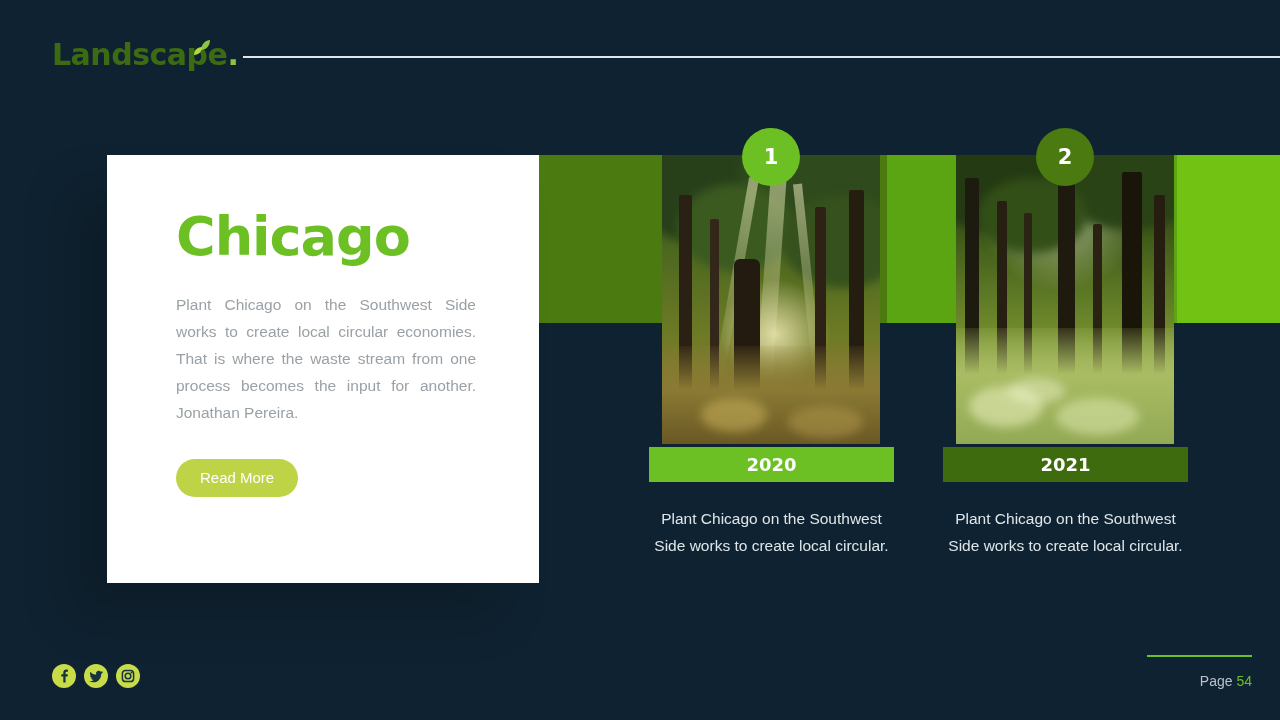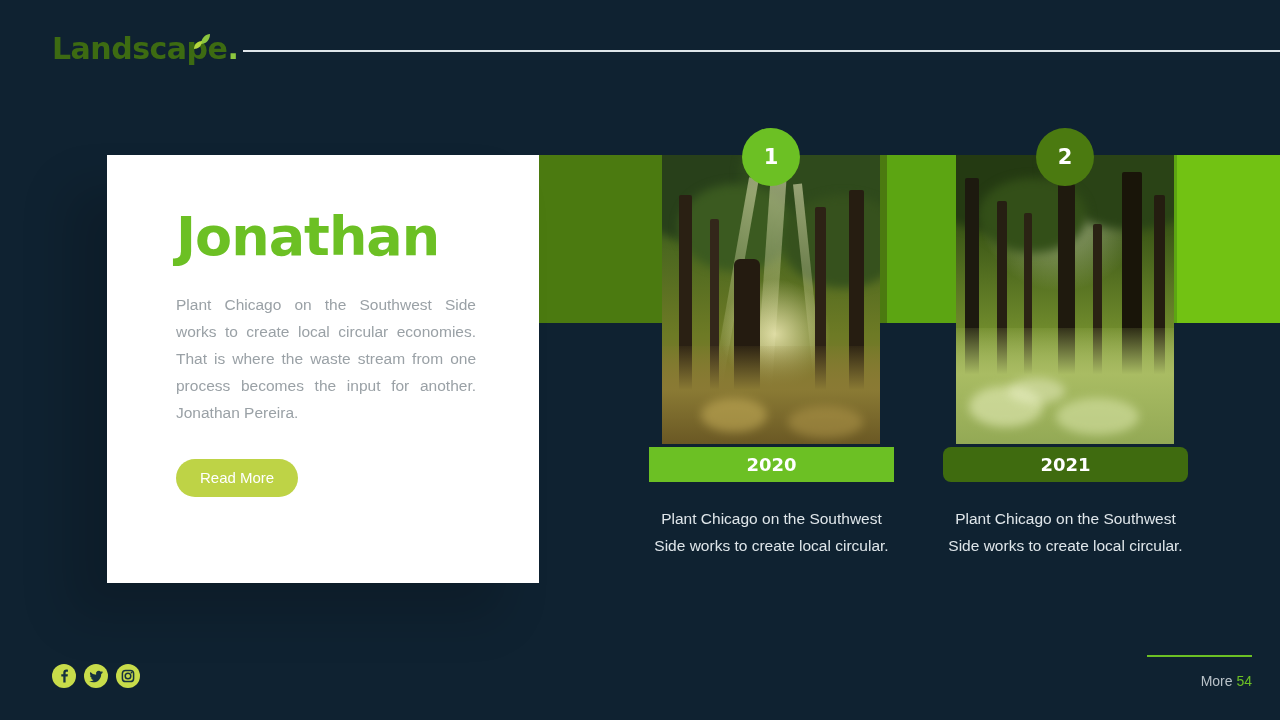--- a/index.html
+++ b/index.html
@@ -9,21 +9,21 @@
     height: 720px;
     background: #0f2231;
     font-family: "Liberation Sans", sans-serif;
     overflow: hidden;
     position: relative;
   }
 
   
   .header {
     position: absolute;
-    top: 4px; left: 0;
+    top: 10px; left: 0;
     width: 1280px;
     height: 90px;
   }
   .logo {
     position: absolute;
     left: 52px;
     top: 27px;
     font-size: 30px;
     font-weight: 700;
     letter-spacing: -0.5px;
@@ -144,21 +144,21 @@
     color: #ffffff;
     font-size: 18px;
     font-weight: 700;
     display: flex;
     align-items: center;
     justify-content: center;
     font-family: "DejaVu Sans", sans-serif;
     z-index: 3;
   }
   .tl-1 .year-bar { background: #6cc024; }
-  .tl-2 .year-bar { background: #3f6b0f; border-radius: 8px; }
+  .tl-2 .year-bar { background: #3f6b0f; }
 
   .tl-caption {
     position: absolute;
     top: 505px;
     left: 0;
     width: 245px;
     text-align: center;
     color: #dfe6ea;
     font-size: 15.5px;
     line-height: 27px;
@@ -248,21 +248,21 @@
   <div class="header-rule"></div>
 </div>
 
 <div class="band band-a"></div>
 <div class="band band-b"></div>
 <div class="band band-c"></div>
 
 <div class="card">
   <div class="card-inner">
     <div class="title">
-      <span class="line2">Jonathan</span>
+      <span class="line2">Chicago</span>
     </div>
     <p class="card-body">Plant Chicago on the Southwest Side works to create local circular economies. That is where the waste stream from one process becomes the input for another. Jonathan Pereira.</p>
     <button class="read-more">Read More</button>
   </div>
 </div>
 
 <div class="tl-item tl-1">
   <div class="badge">1</div>
   <div class="photo">
     <div class="forest f1">
@@ -333,16 +333,16 @@
         <circle cx="7" cy="7" r="2.8" fill="none" stroke="#16323f" stroke-width="1.5"></circle>
         <circle cx="10.5" cy="3.6" r="0.95" fill="#16323f"></circle>
       </svg>
     </span>
   </div>
 </div>
 
 <div class="pager">
   <div class="pager-rule"></div>
   <div class="pager-text">
-    <span>More</span>
+    <span>Page</span>
     <span class="num">54</span>
   </div>
 </div>
 
 </body></html>

